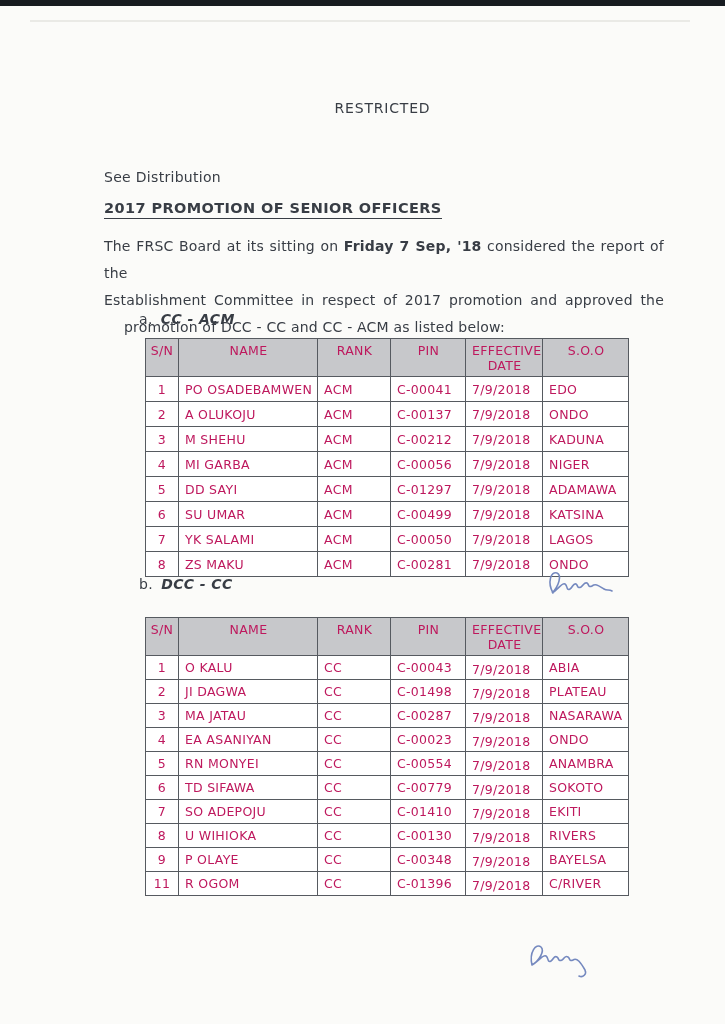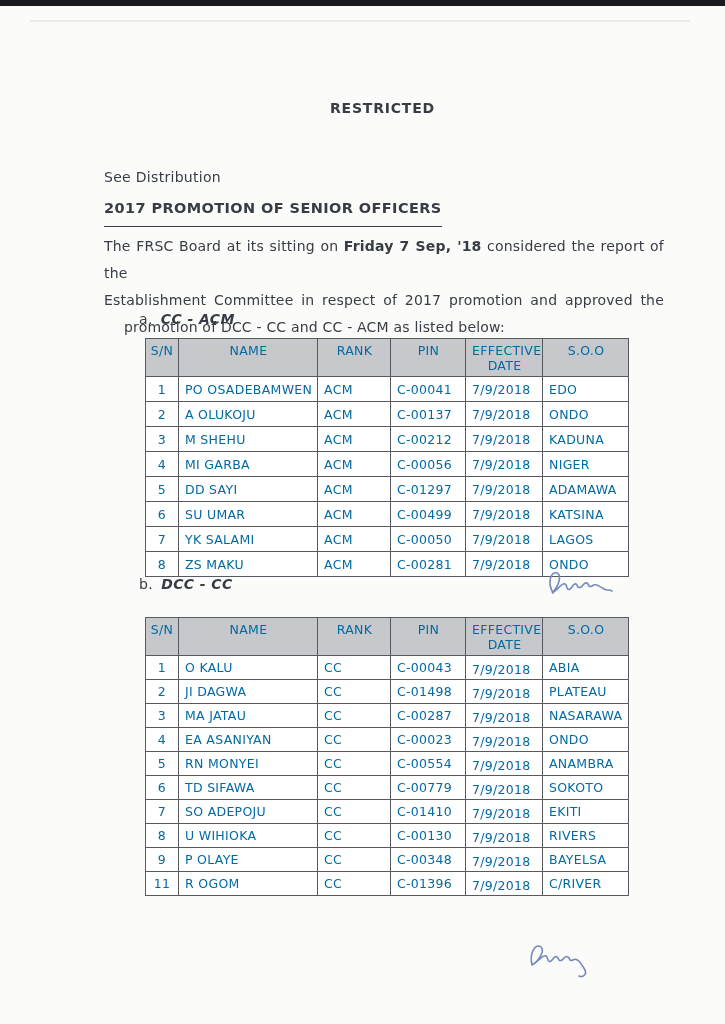--- a/index.html
+++ b/index.html
@@ -10,46 +10,46 @@
     background: #fbfbf9;
     overflow: hidden;
     font-family: "DejaVu Sans", sans-serif;
     color: #383d45;
   }
   .scan-bar { position: absolute; left: 0; top: 0; width: 725px; height: 6px; background: #171b20; }
   .scan-streak { position: absolute; left: 30px; top: 20px; width: 660px; height: 2px; background: #eaeae6; }
 
   .classification {
     position: absolute; left: 40px; top: 100px; width: 685px;
-    text-align: center; font-size: 14px; letter-spacing: 0.8px; font-weight: bold;
+    text-align: center; font-size: 14px; letter-spacing: 0.8px;
   }
   .ref-line { position: absolute; left: 104px; top: 137px; font-size: 14px; letter-spacing: 0.3px; }
   .dist-line { position: absolute; left: 104px; top: 169px; font-size: 14px; letter-spacing: 0.3px; }
   .doc-title {
     position: absolute; left: 104px; top: 200px; margin: 0;
     font-size: 14.5px; font-weight: bold; letter-spacing: 0.4px;
   }
-  .doc-title span { border-bottom: 1.5px solid #383d45; padding-bottom: 10px; }
+  .doc-title span { border-bottom: 1.5px solid #383d45; padding-bottom: 2px; }
 
   .intro {
     position: absolute; left: 104px; top: 233px; width: 560px; margin: 0;
     font-size: 14px; line-height: 27px; letter-spacing: 0.2px;
   }
   .jline { display: block; text-align: justify; text-align-last: justify; }
   .jline.last { text-align-last: left; margin-left: 20px; }
 
   .section-label { position: absolute; font-size: 14px; letter-spacing: 0.4px; }
   .section-label .sec-name { font-weight: bold; font-style: italic; margin-left: 8px; margin-top: 8px; }
   .label-a { left: 139px; top: 311px; }
   .label-b { left: 139px; top: 576px; text-align: center; }
 
   table.promo {
     position: absolute; left: 145px; width: 483px;
     border-collapse: collapse; table-layout: fixed;
-    background: #ffffff; font-size: 12.5px; letter-spacing: 0.3px; color: #0369a1;
+    background: #ffffff; font-size: 12.5px; letter-spacing: 0.3px; color: #be185d;
   }
   .table-a { top: 338px; }
   .table-b { top: 617px; }
   .promo th, .promo td { border: 1px solid #565a60; overflow: hidden; }
   .promo thead tr { height: 38px; }
   .promo th {
     background: #c7c8cb; font-weight: normal; text-align: center;
     vertical-align: top; padding: 4px 5px 2px 6px;
   }
   .promo td { padding: 2px 6px; vertical-align: middle; white-space: nowrap; }

